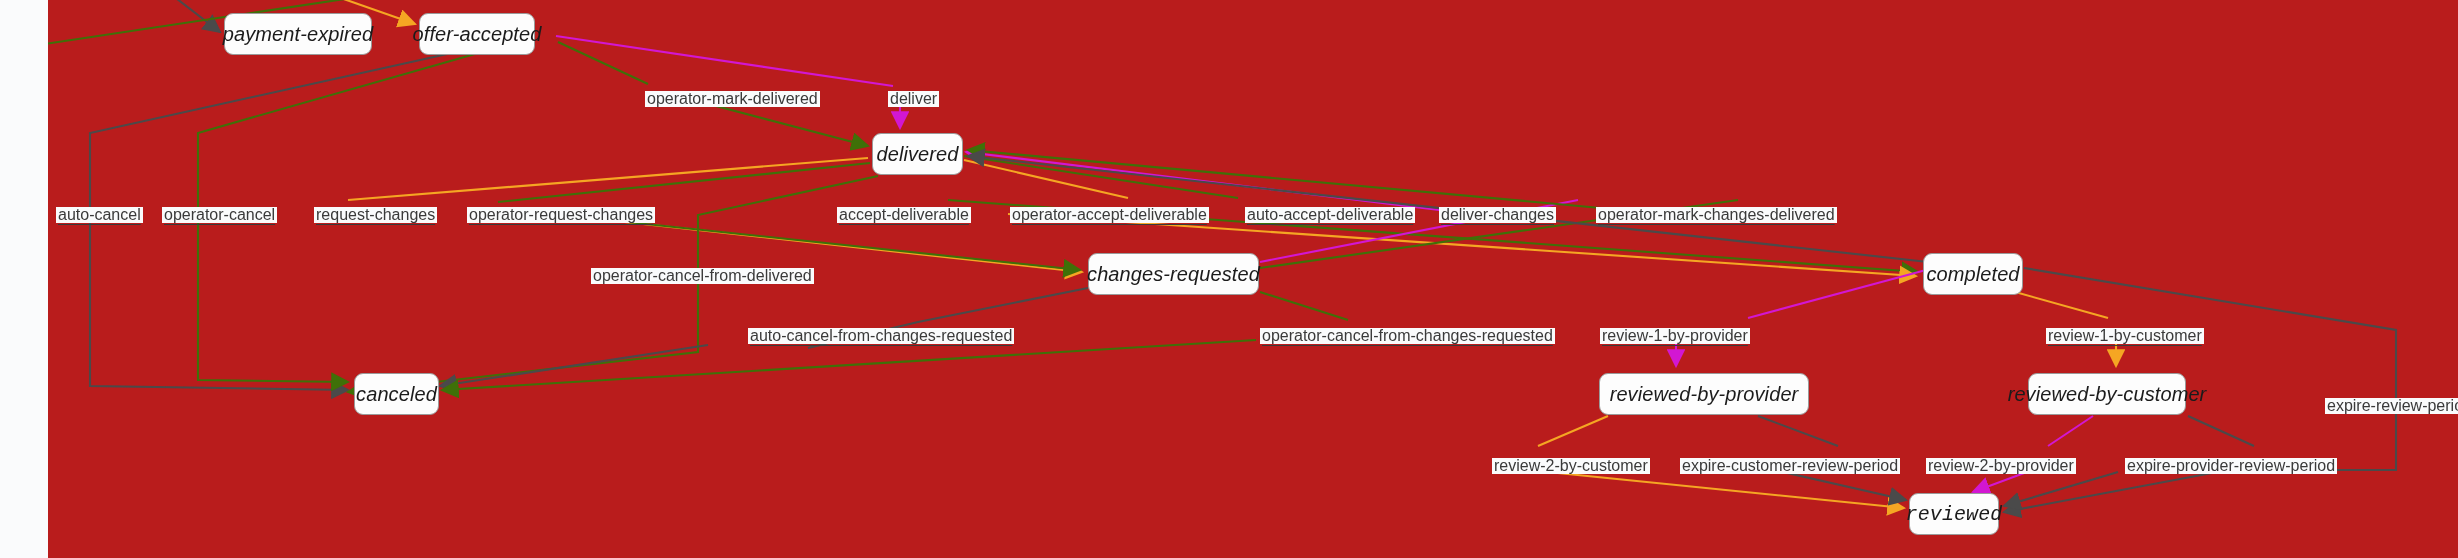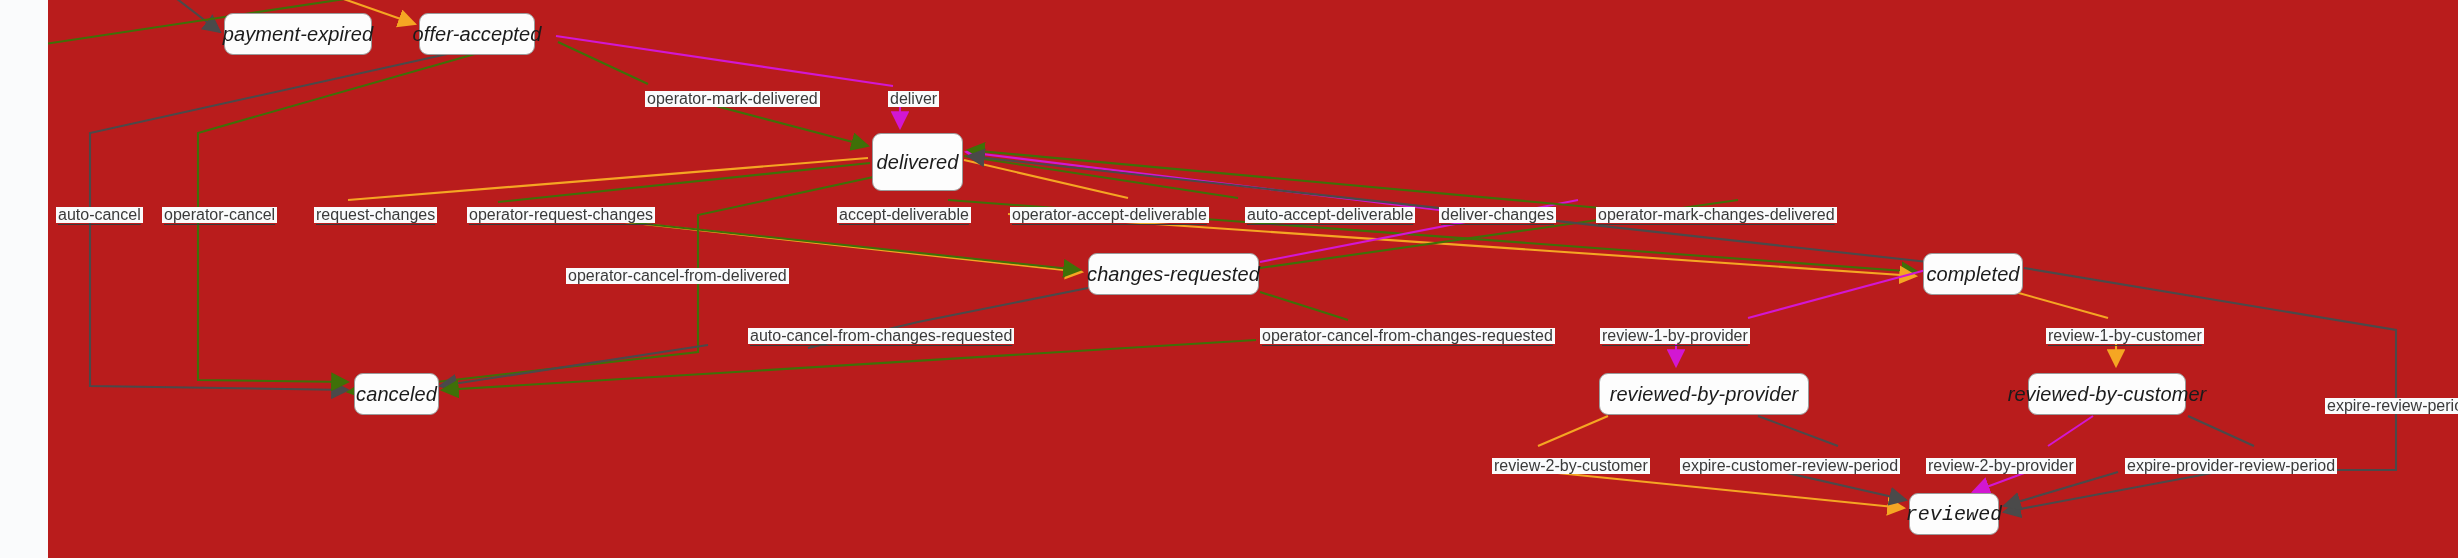--- a/index.html
+++ b/index.html
@@ -94,41 +94,41 @@
       <path d="M 1990,468 L 1925,492" stroke="#d217d2" marker-end="url(#am)"></path>
 
       <path d="M 2140,416 L 2206,446" stroke="#4a4a4a"></path>
       <path d="M 2070,472 L 1956,506" stroke="#4a4a4a" marker-end="url(#ag)"></path>
     </g>
   </svg>
 
   <div id="nodes">
       <div class="node" style="left: 176px; top: 13px; width: 148px; height: 42px;">payment-expired</div>
       <div class="node" style="left: 371px; top: 13px; width: 116px; height: 42px;">offer-accepted</div>
-      <div class="node" style="left: 824px; top: 133px; width: 91px; height: 58px;">delivered</div>
+      <div class="node" style="left: 824px; top: 133px; width: 91px; height: 42px;">delivered</div>
       <div class="node" style="left: 1040px; top: 253px; width: 171px; height: 42px;">changes-requested</div>
       <div class="node" style="left: 1875px; top: 253px; width: 100px; height: 42px;">completed</div>
       <div class="node" style="left: 306px; top: 373px; width: 85px; height: 42px;">canceled</div>
       <div class="node" style="left: 1551px; top: 373px; width: 210px; height: 42px;">reviewed-by-provider</div>
       <div class="node" style="left: 1980px; top: 373px; width: 158px; height: 42px;">reviewed-by-customer</div>
       <div class="node" style="left: 1861px; top: 493px; width: 90px; height: 42px; font-family: Liberation Mono, monospace;">reviewed</div>
     </div>
   <div id="labels">
       <div class="elabel u" style="left: 8px; top: 207px;">auto-cancel</div>
       <div class="elabel u" style="left: 114px; top: 207px;">operator-cancel</div>
       <div class="elabel u" style="left: 266px; top: 207px;">request-changes</div>
       <div class="elabel u" style="left: 419px; top: 207px;">operator-request-changes</div>
       <div class="elabel u" style="left: 789px; top: 207px;">accept-deliverable</div>
       <div class="elabel u" style="left: 962px; top: 207px;">operator-accept-deliverable</div>
       <div class="elabel u" style="left: 1197px; top: 207px;">auto-accept-deliverable</div>
       <div class="elabel u" style="left: 1391px; top: 207px;">deliver-changes</div>
       <div class="elabel u" style="left: 1548px; top: 207px;">operator-mark-changes-delivered</div>
       <div class="elabel" style="left: 597px; top: 91px;">operator-mark-delivered</div>
       <div class="elabel" style="left: 840px; top: 91px;">deliver</div>
-      <div class="elabel" style="left: 518px; top: 268px; text-align: center;">operator-cancel-from-delivered</div>
+      <div class="elabel" style="left: 543px; top: 268px; text-align: center;">operator-cancel-from-delivered</div>
       <div class="elabel u" style="left: 700px; top: 328px;">auto-cancel-from-changes-requested</div>
       <div class="elabel u" style="left: 1212px; top: 328px;">operator-cancel-from-changes-requested</div>
       <div class="elabel u" style="left: 1552px; top: 328px;">review-1-by-provider</div>
       <div class="elabel u" style="left: 1998px; top: 328px;">review-1-by-customer</div>
       <div class="elabel" style="left: 2277px; top: 398px;">expire-review-period</div>
       <div class="elabel" style="left: 1444px; top: 458px;">review-2-by-customer</div>
       <div class="elabel" style="left: 1632px; top: 458px;">expire-customer-review-period</div>
       <div class="elabel" style="left: 2077px; top: 458px;">expire-provider-review-period</div>
       <div class="elabel" style="left: 1878px; top: 458px;">review-2-by-provider</div>
     </div>

